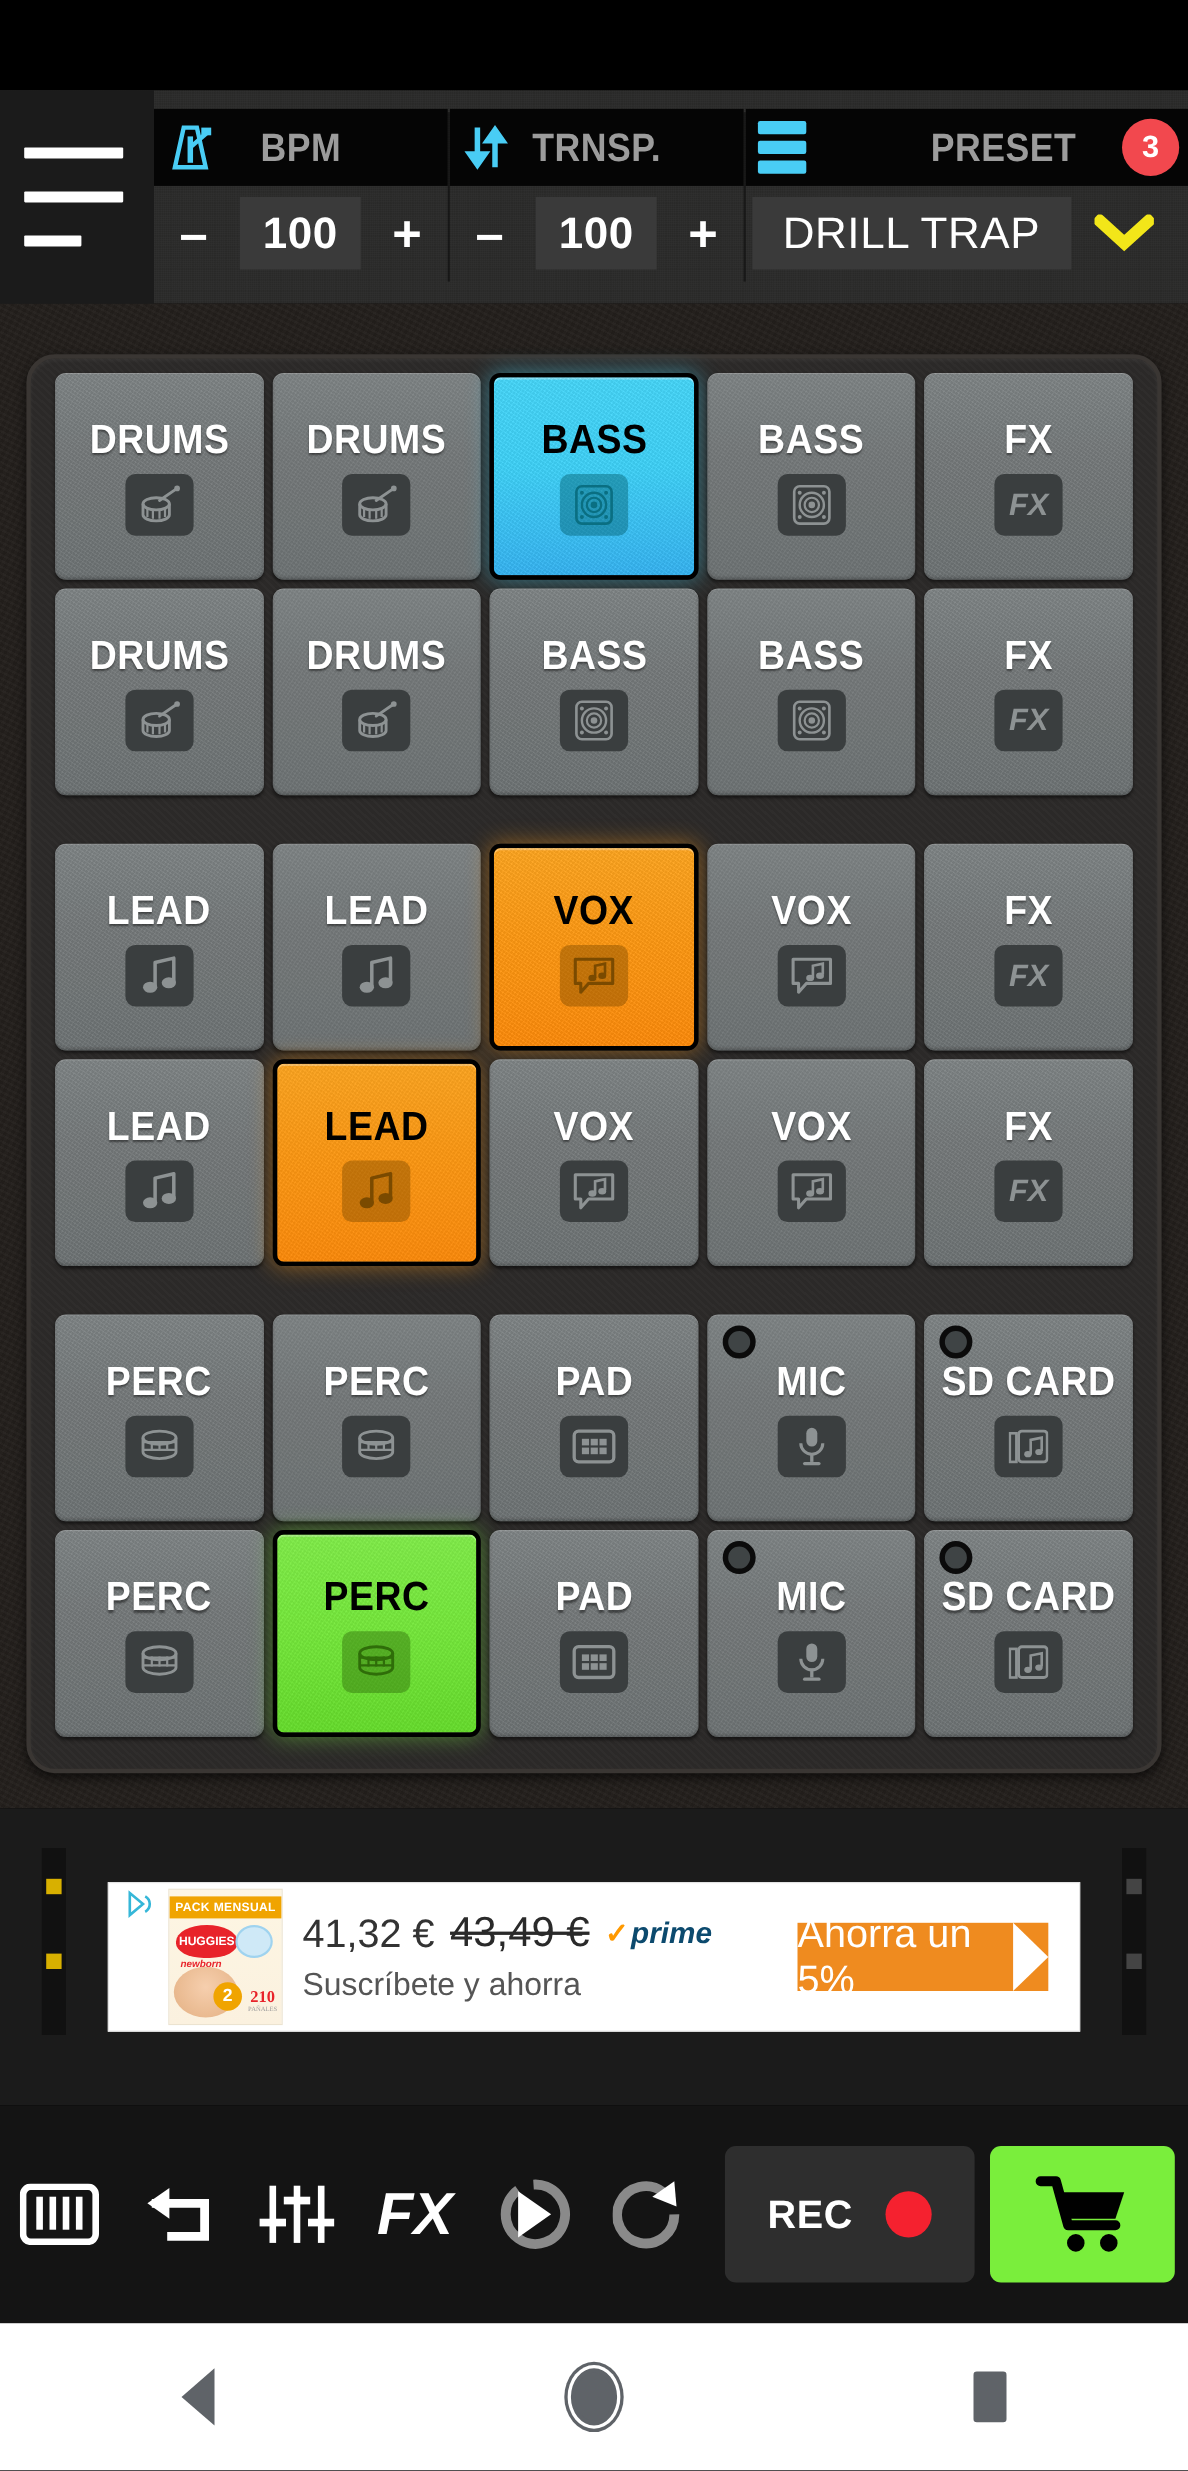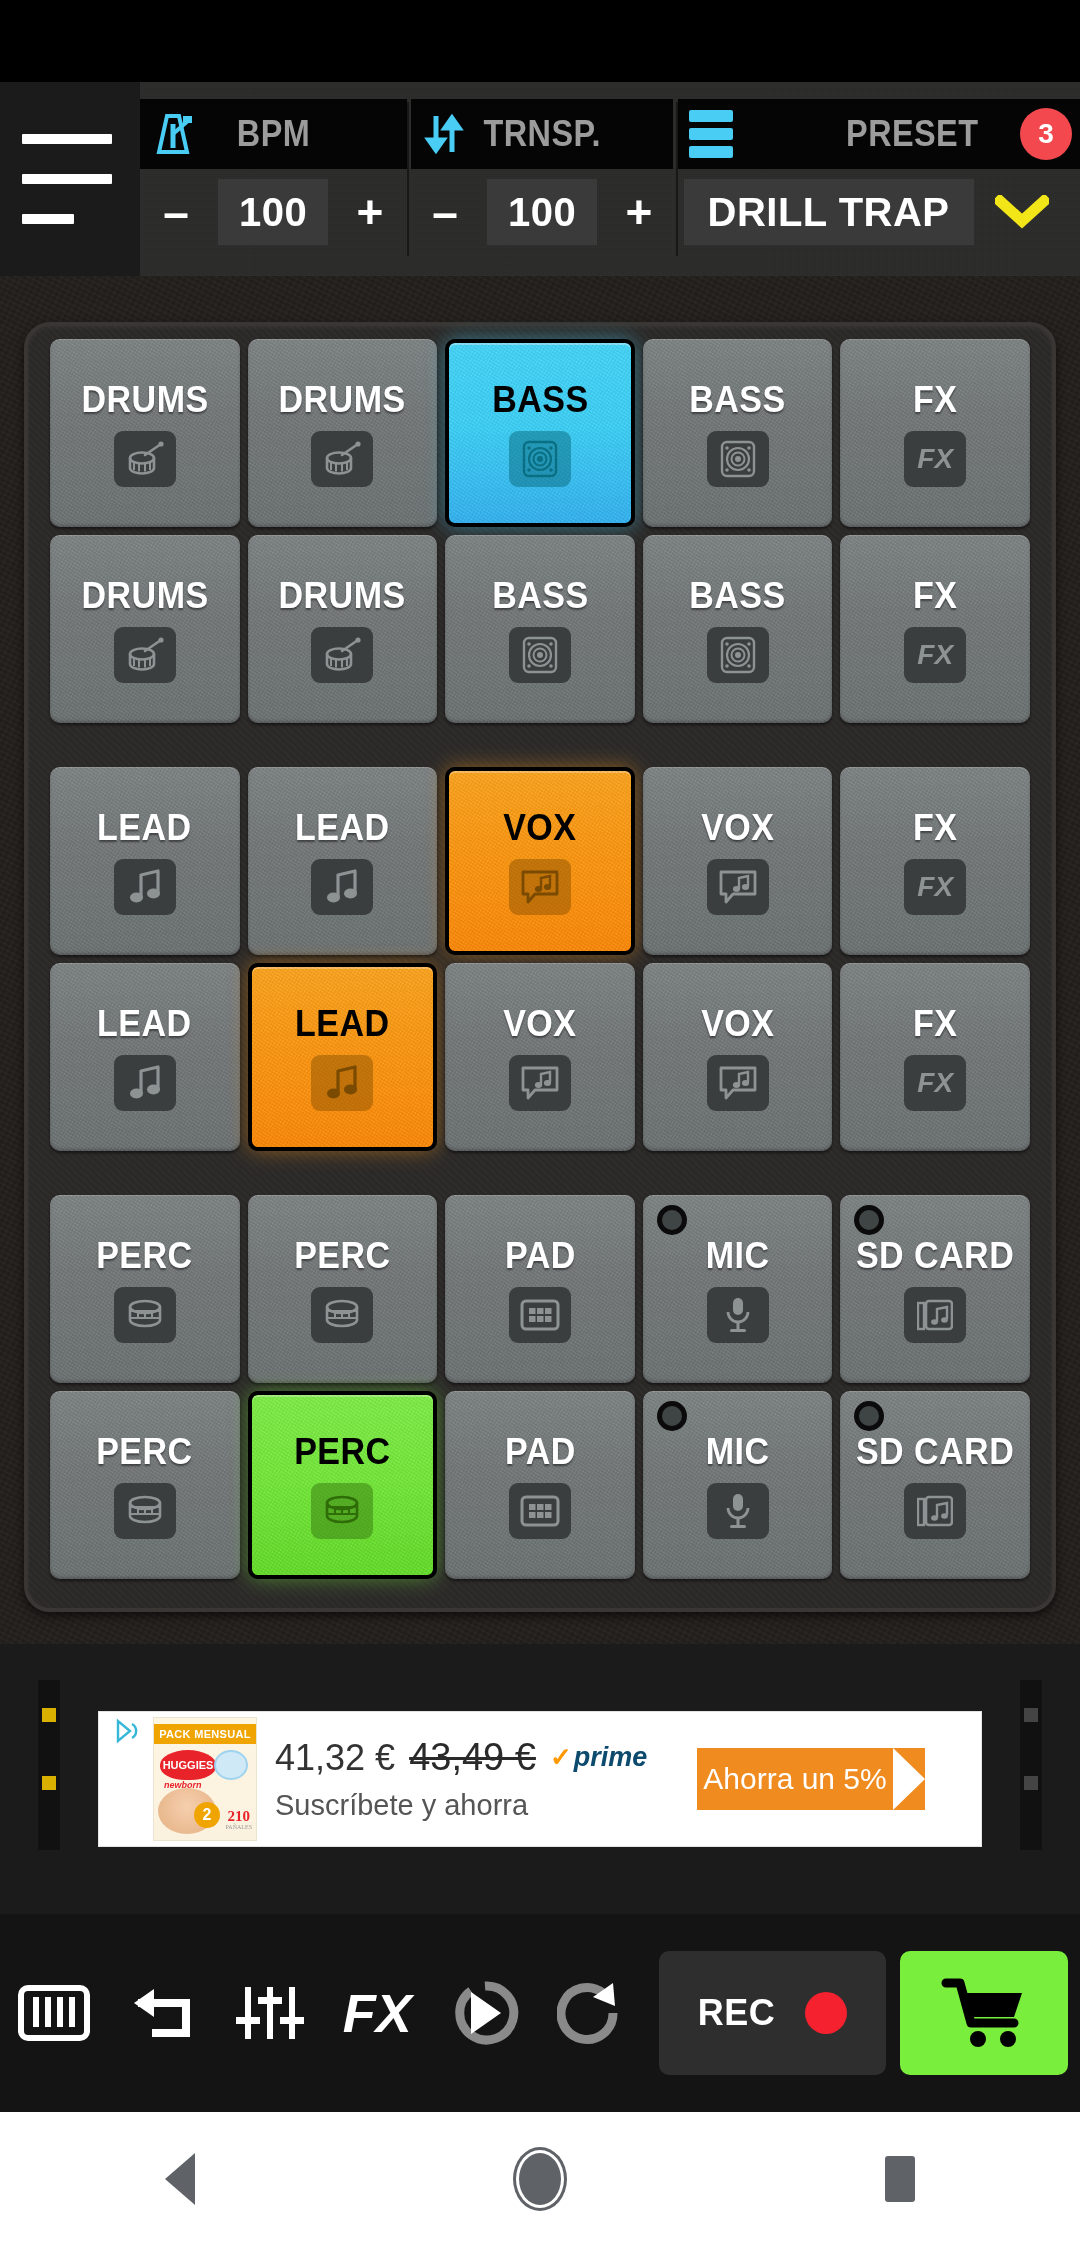--- a/index.html
+++ b/index.html
@@ -84,39 +84,39 @@
   .num-box {
     width: 110px; height: 66px;
     background: #3a3a3a;
     display:flex; align-items:center; justify-content:center;
     color:#fff; font-size: 40px; font-weight: 700;
     font-family: "Liberation Sans Narrow","Liberation Sans", sans-serif;
     letter-spacing: .5px;
   }
 
   .grp-bpm   { width: 268px; }
-  .grp-trnsp { width: 268px; align-items: center; }
+  .grp-trnsp { width: 268px; }
   .grp-preset{ width: 404px; }
 
   .divider { width: 2px; background: rgba(0,0,0,.45); margin: 20px 0; z-index:2; }
 
   .preset-head { position: relative; }
   .preset-badge {
     position: absolute; right: 8px; top: 50%; transform: translateY(-50%);
     width: 52px; height: 52px; border-radius: 50%;
     background: #f2484e;
     color:#fff; font-size: 28px; font-weight: 700;
     display:flex; align-items:center; justify-content:center;
   }
   .preset-body { display:flex; align-items:center; justify-content:flex-start; gap: 0; padding: 0 6px; }
   .preset-name-box {
     width: 290px; height: 66px;
     background: #3a3a3a;
     display:flex; align-items:center; justify-content:center;
-    color:#fff; font-size: 40px; font-weight: 700;
+    color:#fff; font-size: 40px; font-weight: 400;
     font-family: "Liberation Sans Narrow","Liberation Sans", sans-serif;
     letter-spacing: .5px;
   }
   .preset-caret { width: 96px; display:flex; align-items:center; justify-content:center; }
 
   
   .ico-lines { display:flex; flex-direction:column; gap:6px; }
   .ico-lines i { display:block; width:44px; height:12px; background:#49cdf5; border-radius:2px; }
 
   
@@ -278,25 +278,25 @@
   .ad-line1 { display:flex; align-items:center; gap: 14px; }
   .ad-price { color:#333; font-size: 36px; font-weight: 400; }
   .ad-old { color:#2a2a2a; font-size: 38px; text-decoration: line-through; }
   .ad-prime { display:flex; align-items:center; gap:2px; }
   .ad-prime .chk { color:#f90; font-size: 26px; font-weight:700; }
   .ad-prime .pw { color:#0c4a6e; font-size: 27px; font-weight: 700; font-style: italic; text-align: center; }
   .ad-sub { color:#555; font-size: 29px; }
 
   .ad-cta {
     position: relative;
-    margin-right: 88px;
+    margin-right: 60px;
     height: 62px; width: 196px;
     background:#ef8b1f;
     display:flex; align-items:center; justify-content:center;
-    color:#fff; font-size: 30px;
+    color:#fff; font-size: 36px;
   }
   .ad-cta::after {
     content:""; position:absolute; left:100%; top:0;
     border-style: solid; border-width: 31px 0 31px 32px;
     border-color: #ef8b1f transparent #ef8b1f transparent;
   }
 
   
   .bottombar {
     position: absolute; left: 0; top: 1914px;

